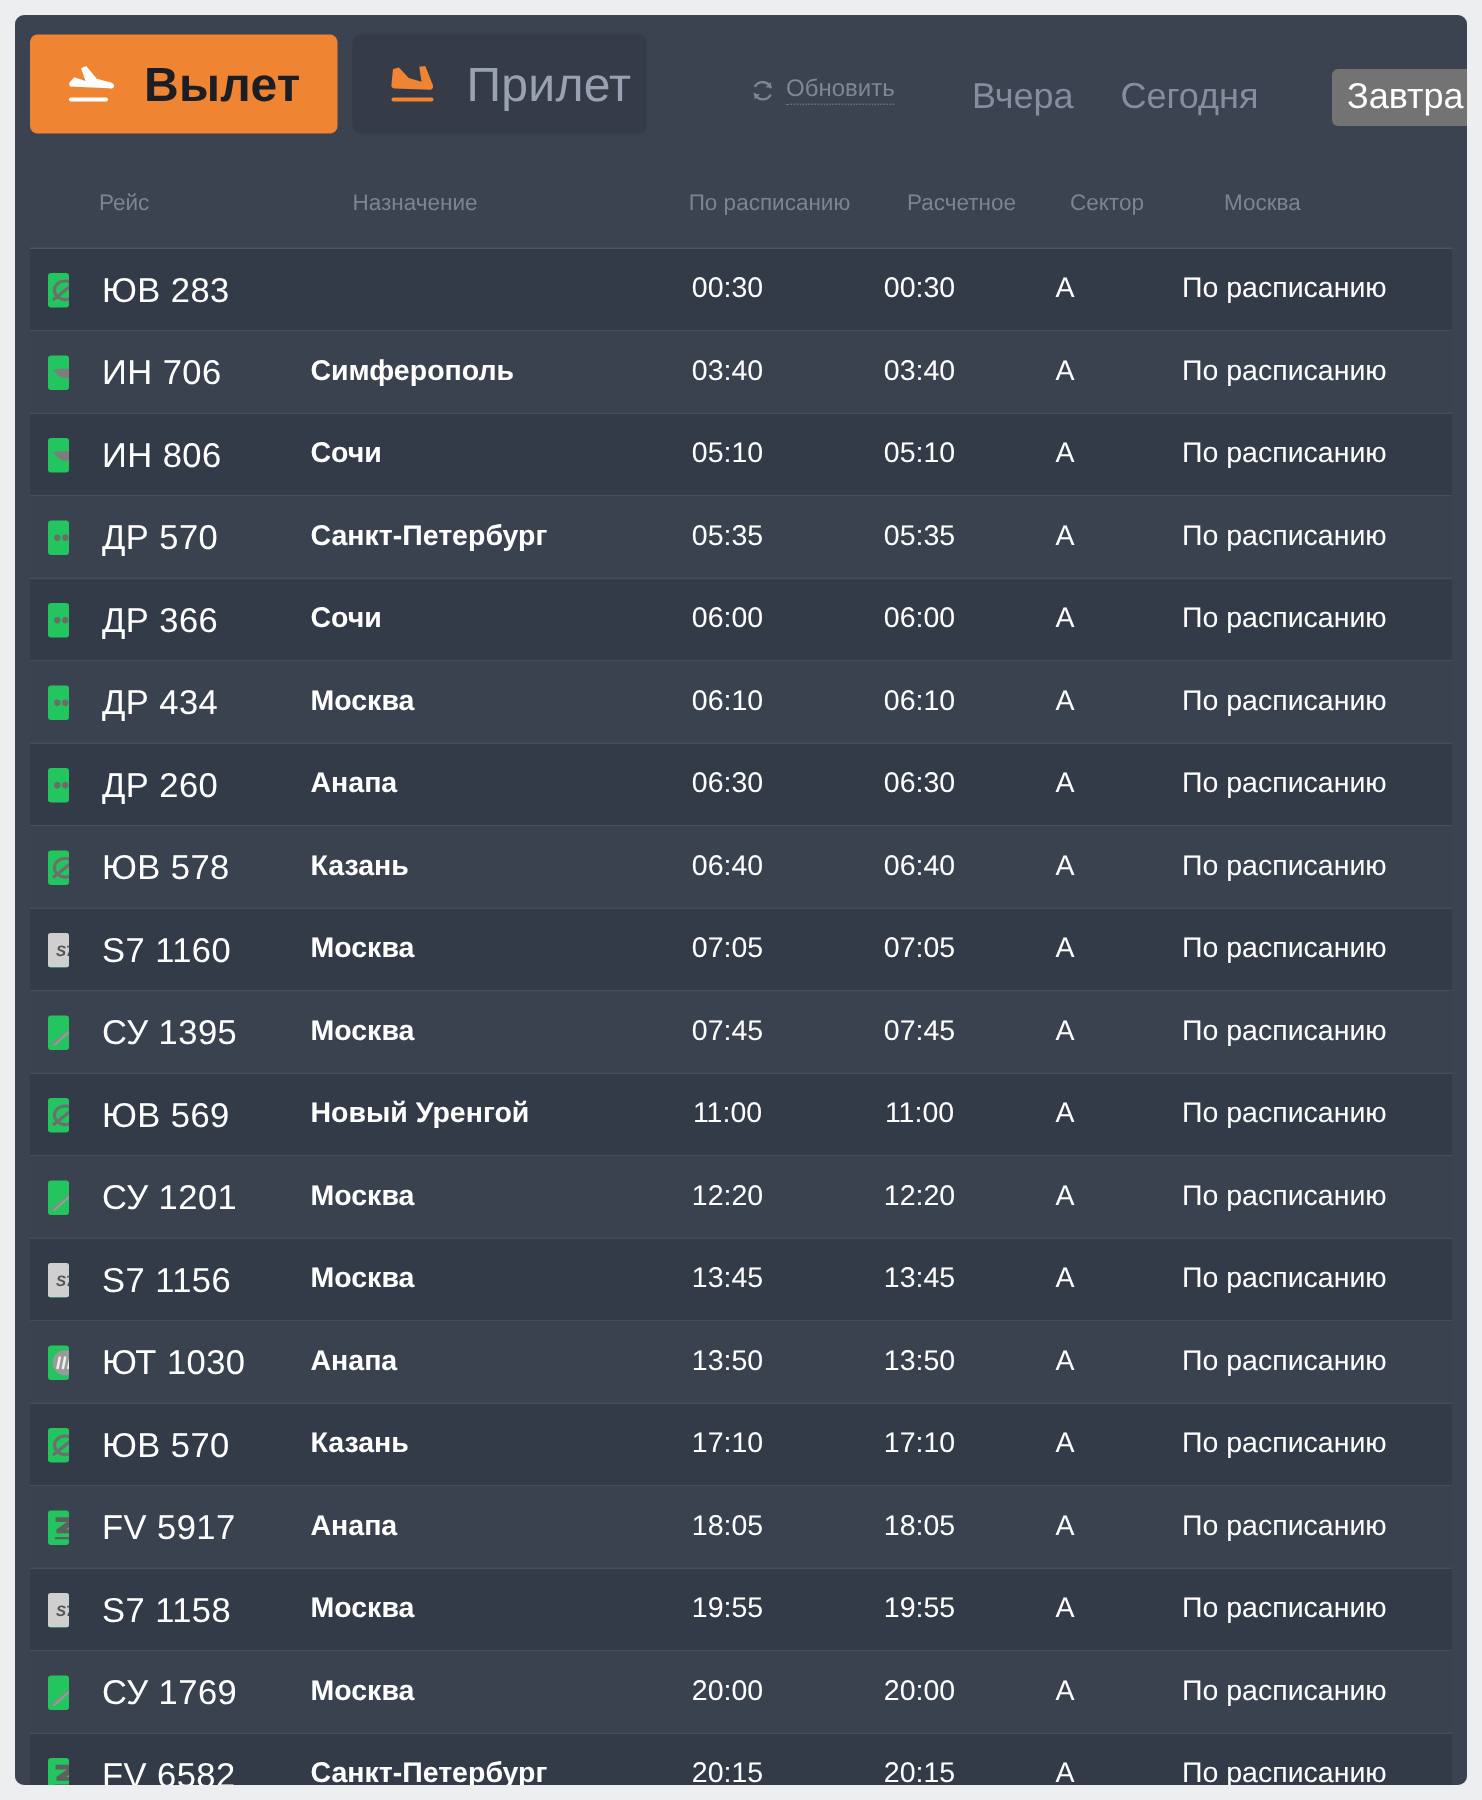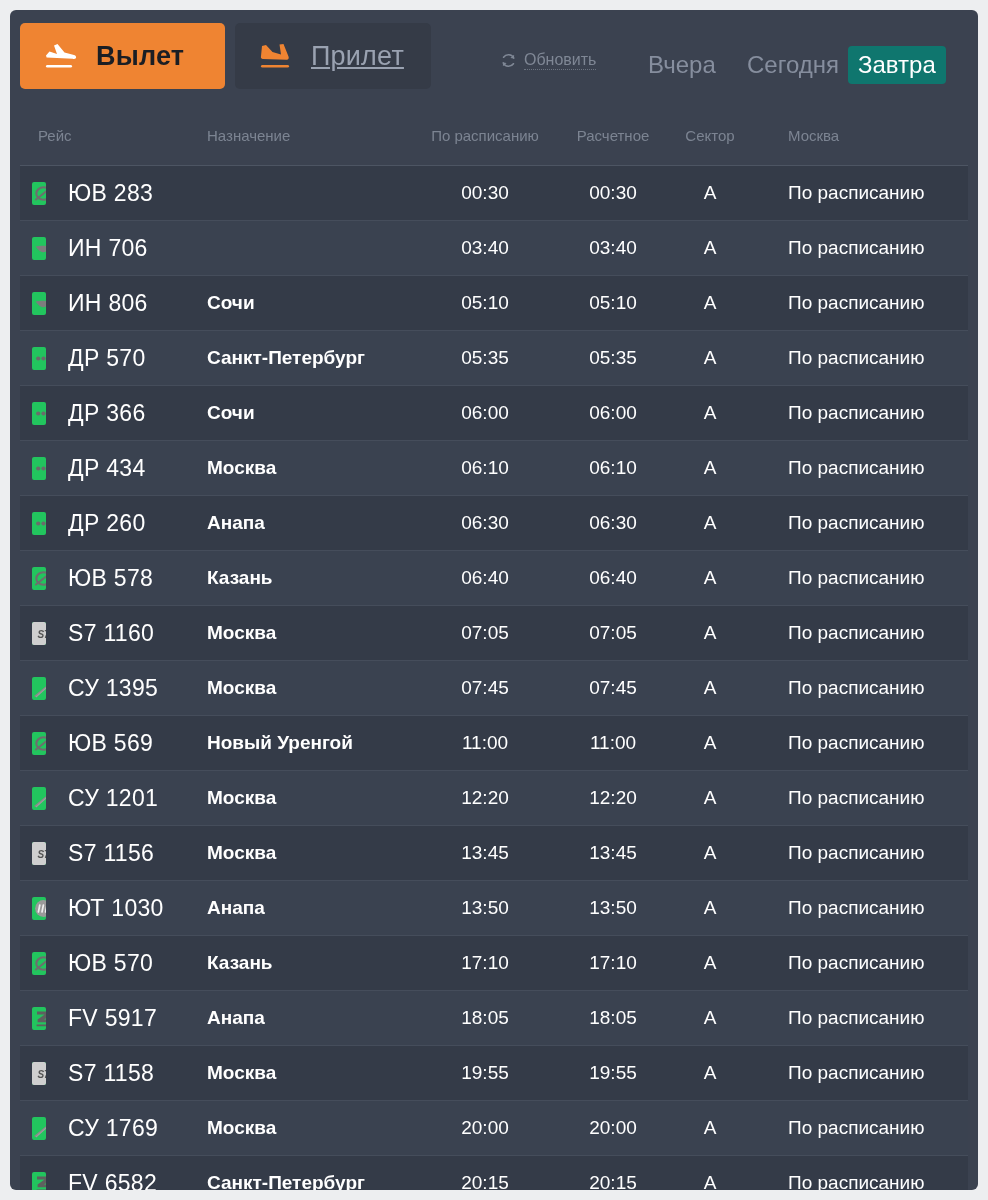--- a/index.html
+++ b/index.html
@@ -50,33 +50,32 @@
     background: #ef8432;
     padding-left: 22px;
   }
   .mode-tab.arrival {
     left: 225px;
     width: 196px;
     background: #353b47;
     padding-left: 22px;
   }
   .mode-tab .tab-label {
-    font-size: 27px;
+    font-size: 32px;
     letter-spacing: 0.2px;
   }
   .mode-tab.departure .tab-label {
     color: #1b1e24;
     font-weight: 700;
     margin-left: 16px;
   }
   .mode-tab.arrival .tab-label {
     color: #9aa2b1;
     font-weight: 400;
     margin-left: 16px;
-    text-decoration: underline;
   }
   .tab-icon {
     width: 38px;
     height: 34px;
     display: block;
     flex: none;
   }
 
   .refresh-btn {
     position: absolute;
@@ -107,38 +106,39 @@
     color: #868e9e;
     cursor: pointer;
     user-select: none;
     padding: 4px 10px;
     border-radius: 4px;
     line-height: 30px;
   }
   .day-btn.yesterday { left: 628px; }
   .day-btn.today     { left: 727px; }
   .day-btn.tomorrow {
-    left: 838px;
-    background: #0f766e;
+    left: 878px;
+    background: #737373;
     color: #ffffff;
   }
 
   
   .thead {
     position: relative;
     height: 50px;
     border-bottom: 1px solid #4d5563;
     margin: 0 10px;
   }
   .th {
     position: absolute;
     top: 12px;
     font-size: 15px;
     color: #7c8492;
     white-space: nowrap;
+    margin-left: 28px;
   }
   .th-flight  { left: 18px; }
   .th-dest    { left: 187px; }
   .th-sched   { left: 405px; width: 120px; text-align: center; }
   .th-est     { left: 545px; width: 96px; text-align: center; }
   .th-sector  { left: 655px; width: 70px; text-align: center; }
   .th-status  { left: 768px; }
 
   
   .tbody {
@@ -279,20 +279,21 @@
         <div class="cell c-sector">A</div>
         <div class="cell c-status">По расписанию</div>
       </div>
       <div class="row alt">
         <div class="logo-box">
           <svg width="23" height="23" viewBox="0 0 23 23">
             <path d="M3.5 9.5 C8 8.6 15 8.6 19.5 9.5 C16.5 13.6 13.8 15.2 11.5 15.2 C9.2 15.2 6.5 13.6 3.5 9.5 Z" fill="#7d7d7d"></path>
           </svg>
         </div>
         <div class="cell c-flight">ИН 706</div>
+        <div class="cell c-dest">Симферополь</div>
         <div class="cell c-sched">03:40</div>
         <div class="cell c-est">03:40</div>
         <div class="cell c-sector">A</div>
         <div class="cell c-status">По расписанию</div>
       </div>
       <div class="row">
         <div class="logo-box">
           <svg width="23" height="23" viewBox="0 0 23 23">
             <path d="M3.5 9.5 C8 8.6 15 8.6 19.5 9.5 C16.5 13.6 13.8 15.2 11.5 15.2 C9.2 15.2 6.5 13.6 3.5 9.5 Z" fill="#7d7d7d"></path>
           </svg>

